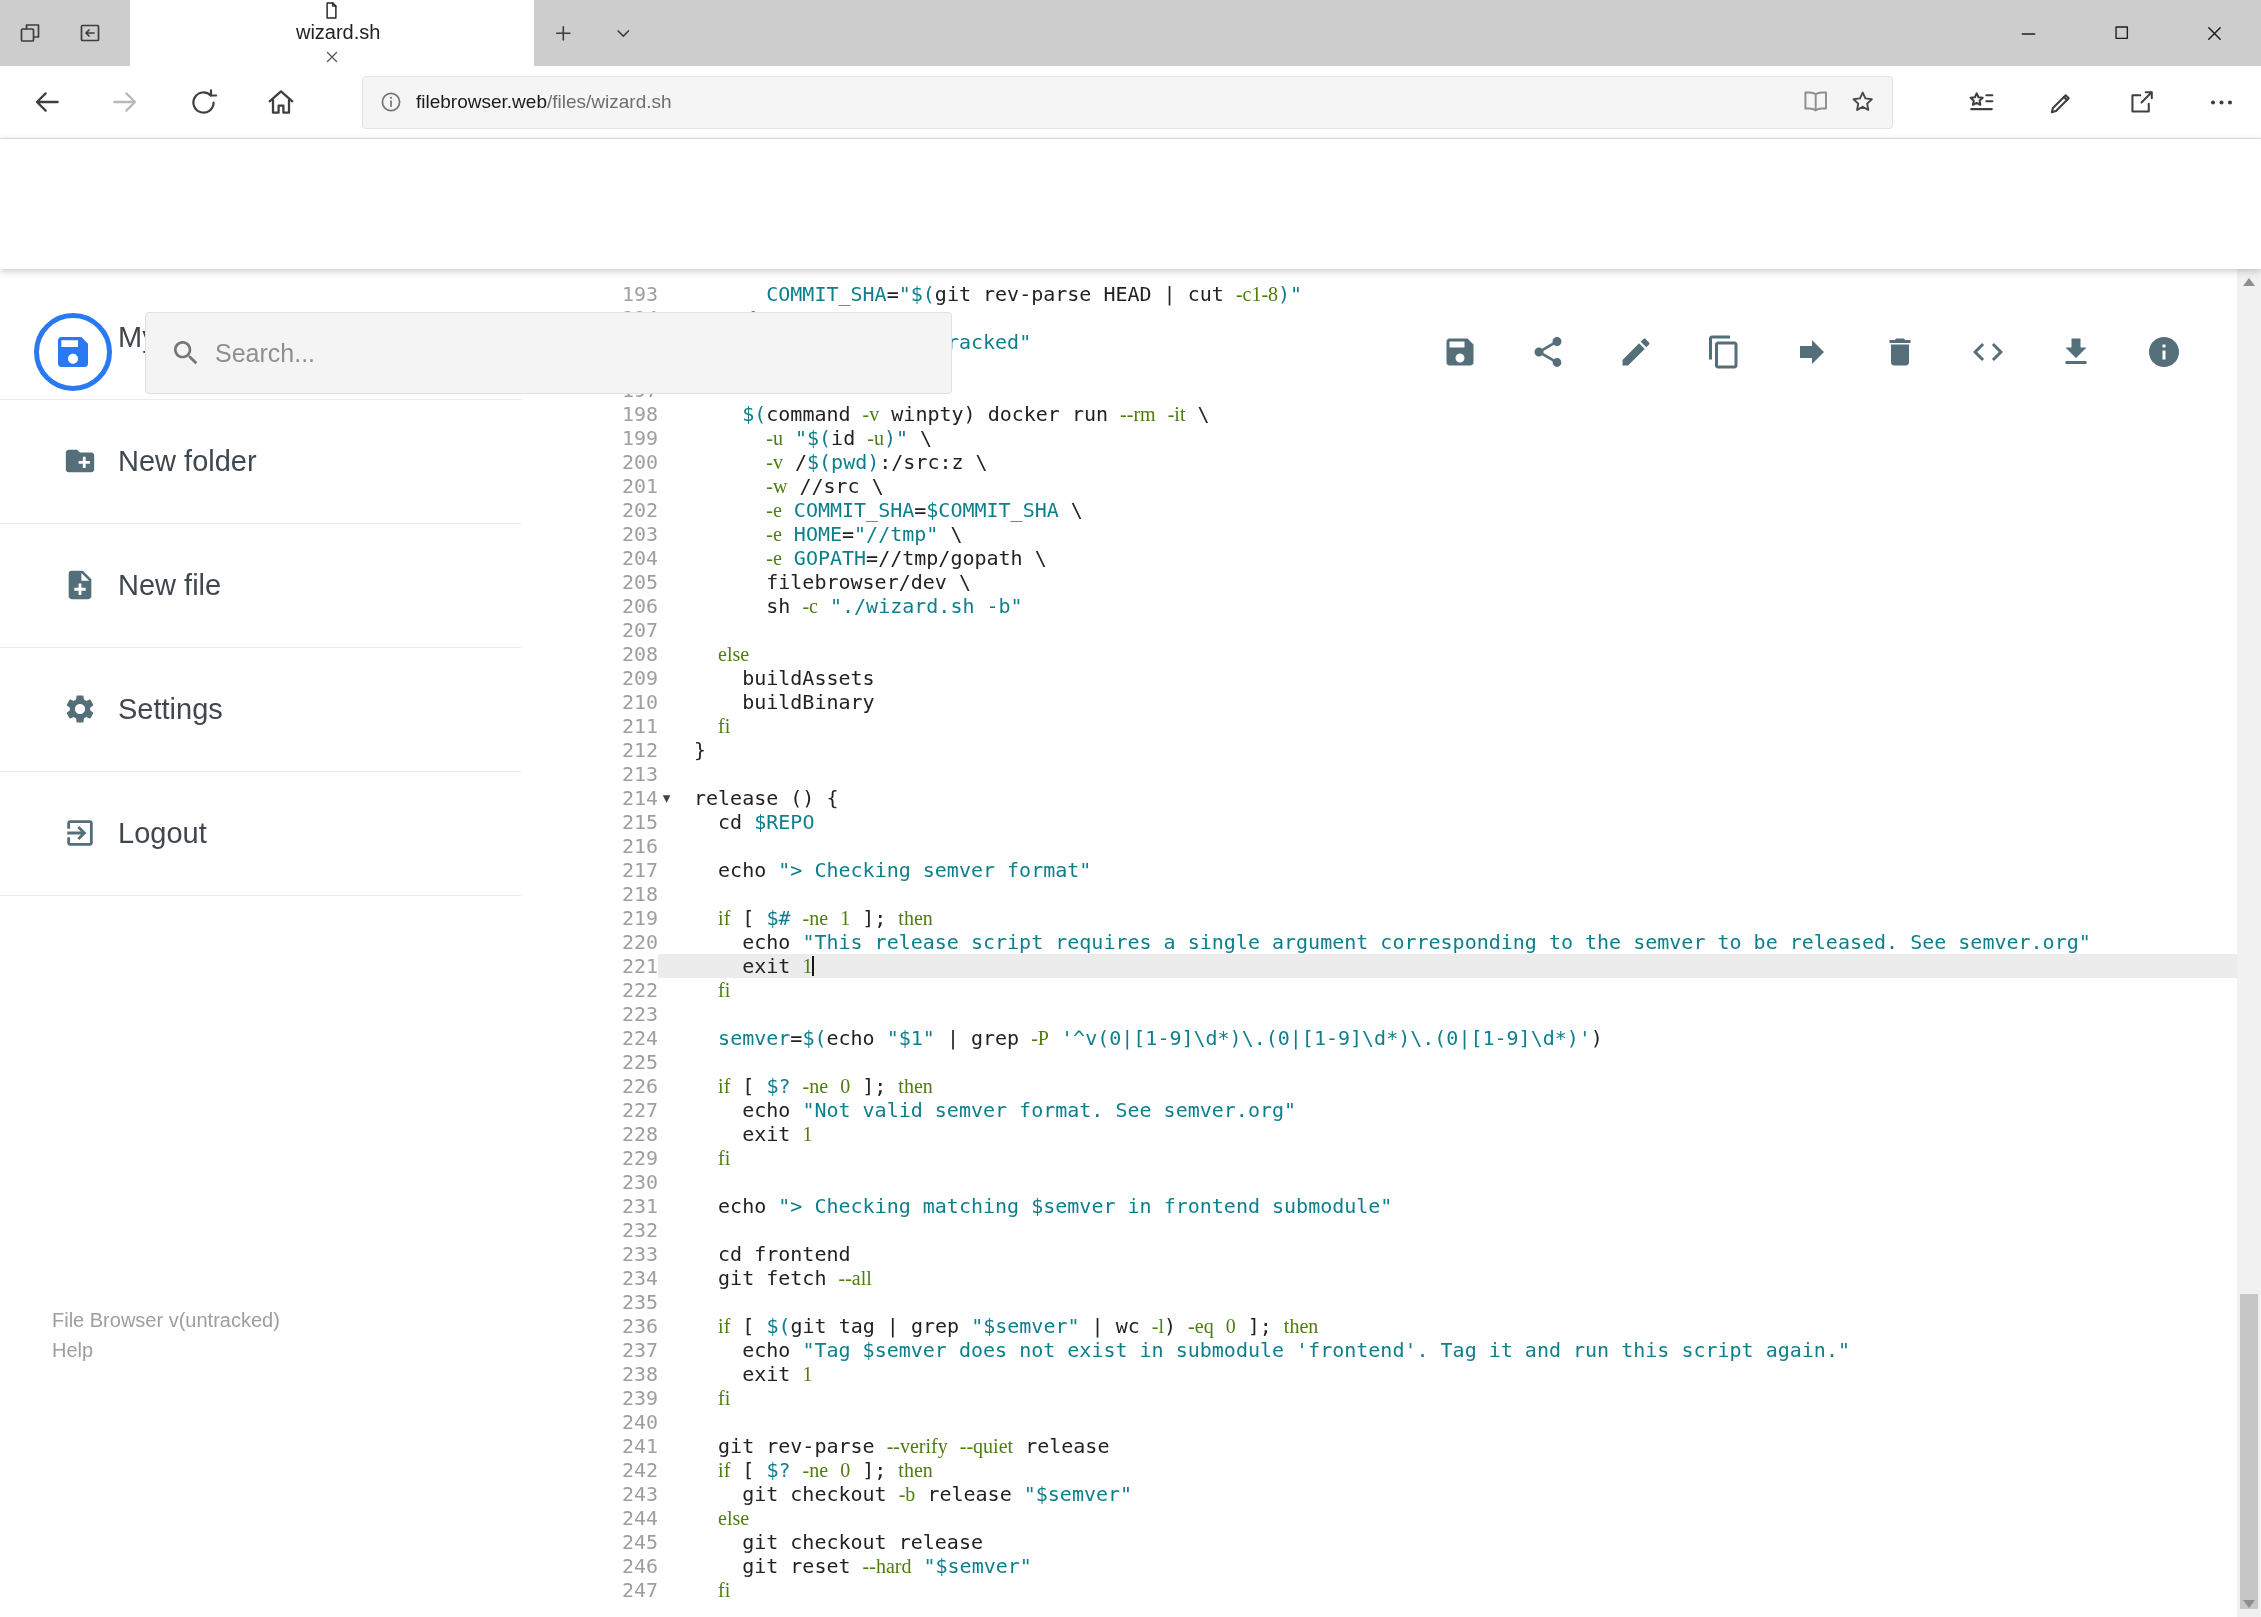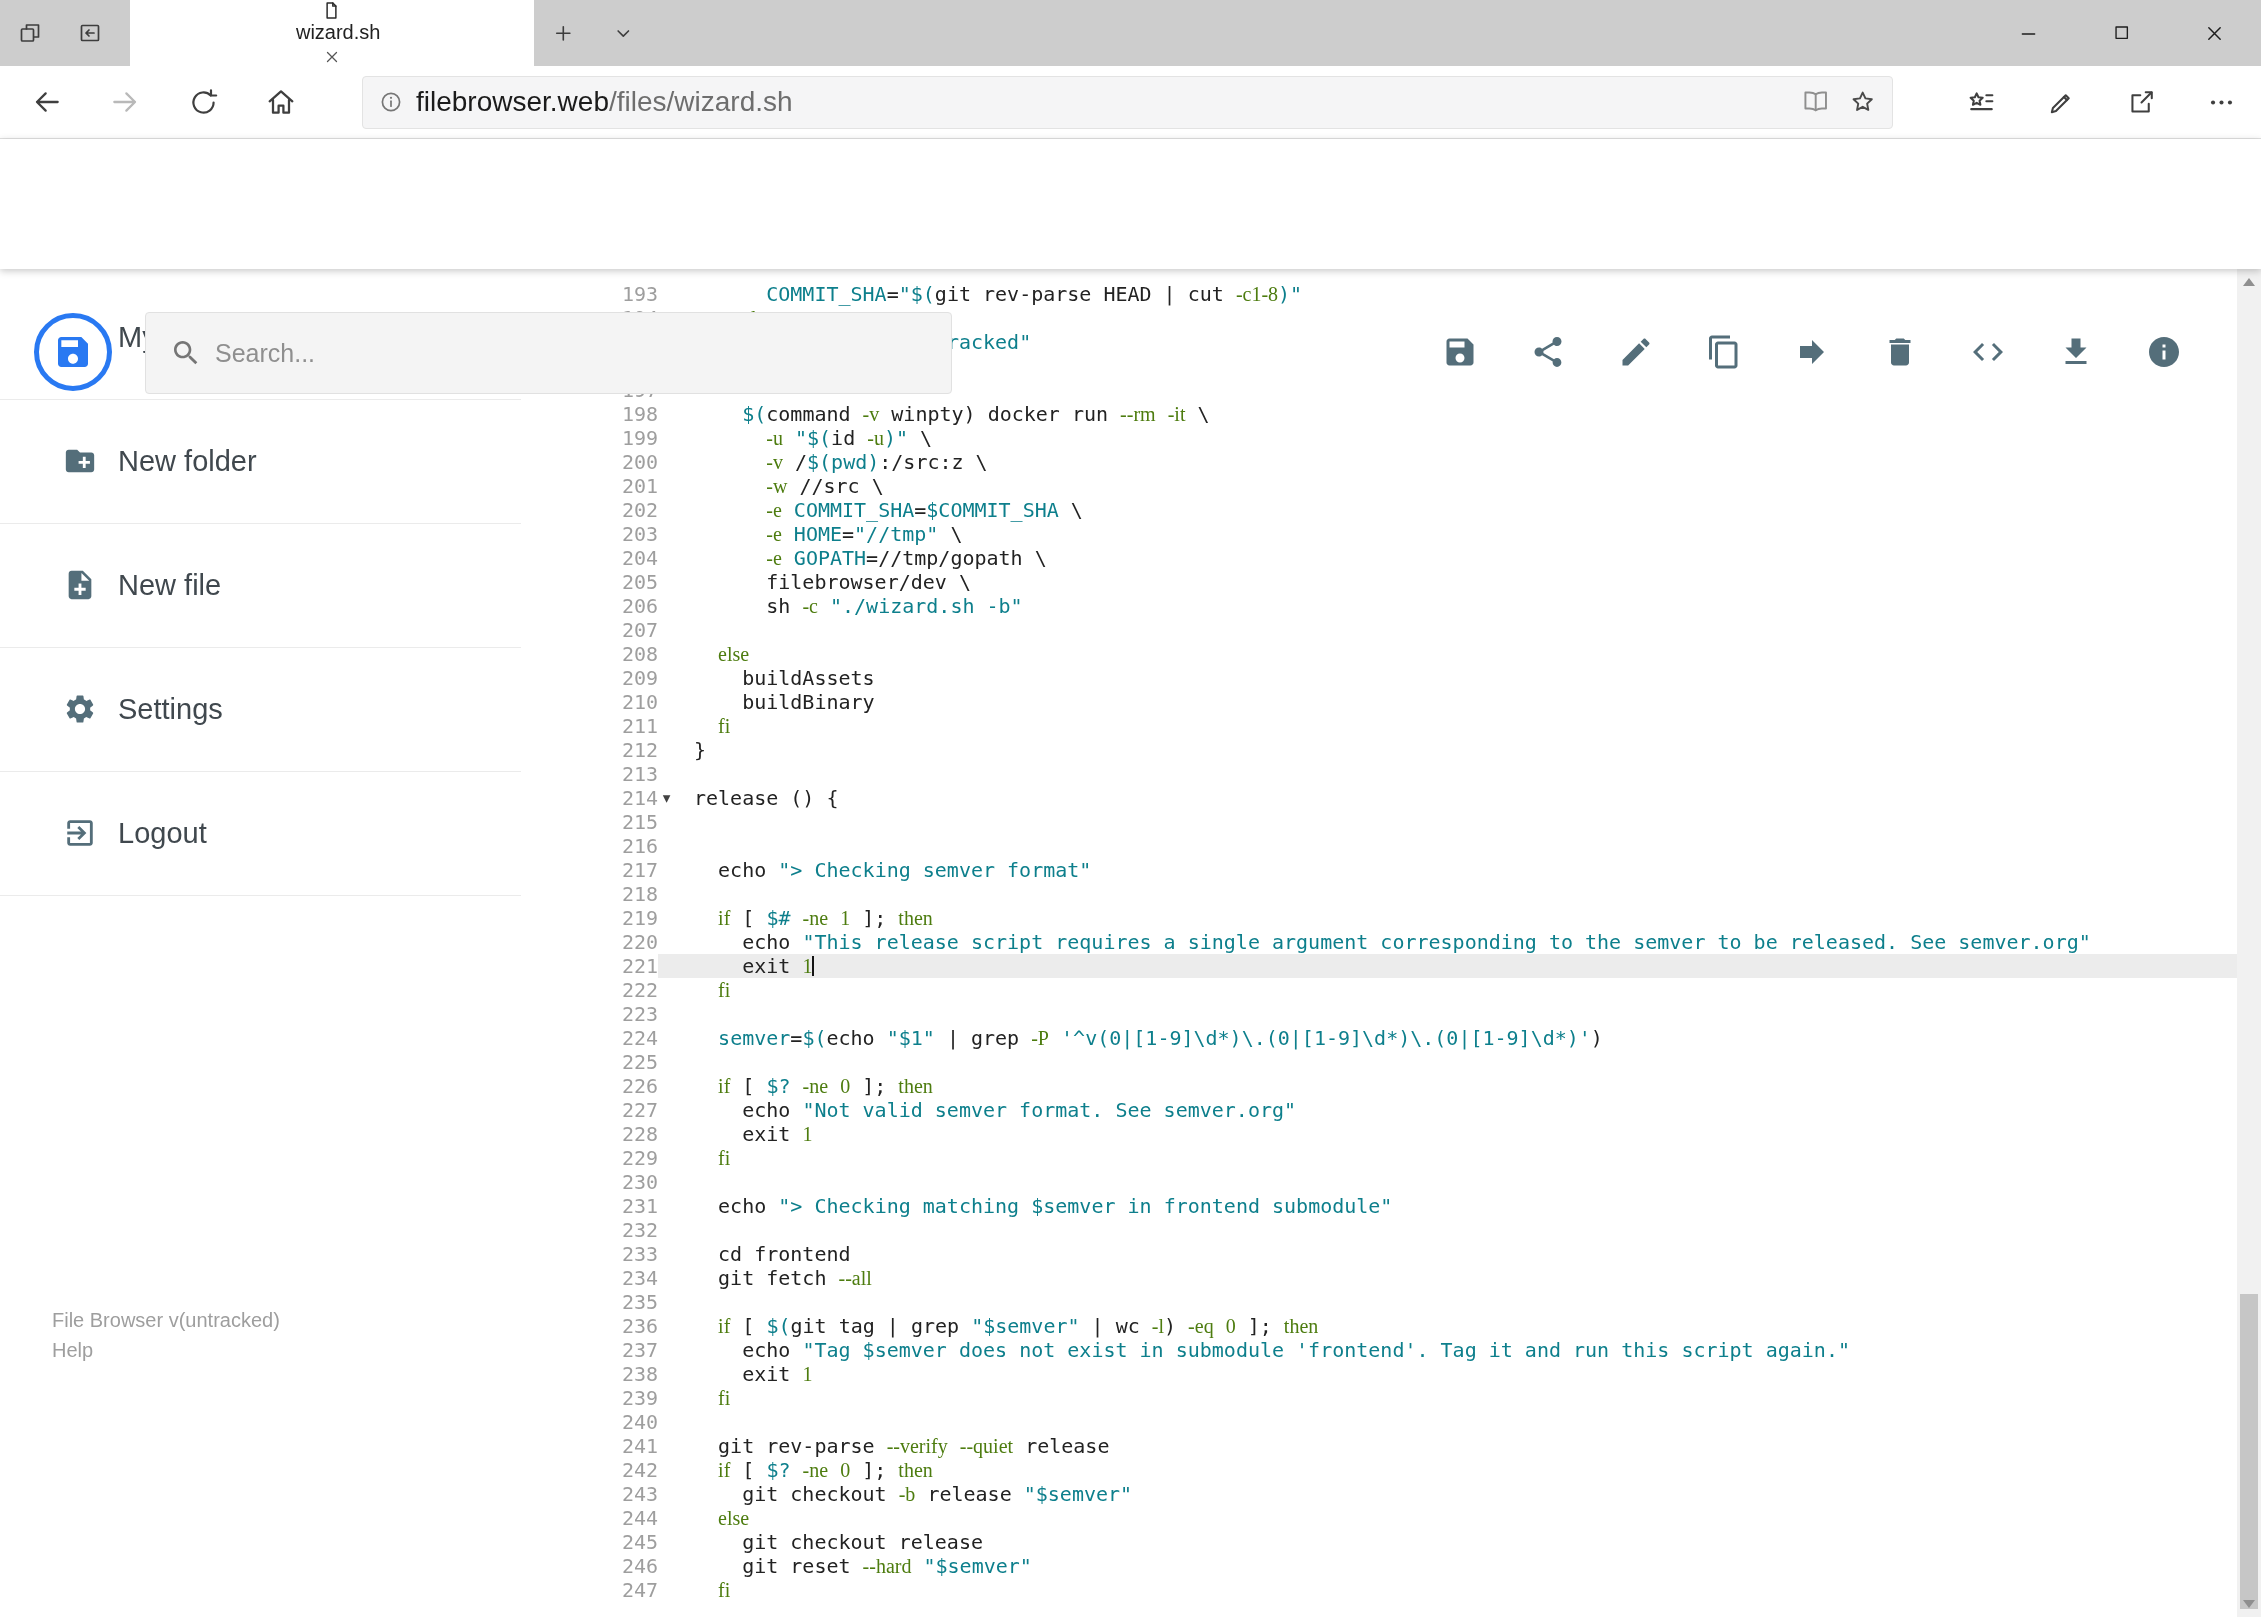--- a/index.html
+++ b/index.html
@@ -23,21 +23,21 @@
 
   
   .navbar{position:absolute;left:0;top:66px;width:100%;height:73px;background:#fff;
     border-bottom:0.8px solid #e2e2e2;display:flex;align-items:center;padding-left:8px;}
   .nav-btn{width:78px;height:73px;display:flex;align-items:center;justify-content:center;color:#3f3f3f;}
   .nav-btn.disabled{color:#b9b9b9;}
   .right-btn{width:80px;}
   .addressbar{flex:1;height:53px;margin:0 48px 0 42px;background:#f5f5f6;border:0.8px solid #e3e3e3;
     border-radius:4px;display:flex;align-items:center;padding:0 16px;}
   .addressbar .info-ic{color:#767676;flex:none;}
-  .url{flex:1;margin-left:13px;font-size:28px;white-space:nowrap;overflow:hidden;}
+  .url{flex:1;margin-left:13px;font-size:19px;white-space:nowrap;overflow:hidden;}
   .url .host{color:#1b1b1b;}
   .url .path{color:#6e6e6e;}
   .rv{color:#8f8f8f;flex:none;margin-right:19.4px;}
   .fav{color:#4a4a4a;flex:none;}
 
   
   .app-header{position:absolute;left:0;top:139px;width:100%;height:130px;background:#fff;
     box-shadow:0 2.4px 7.3px rgba(0,0,0,0.22);z-index:5;}
   .logo{position:absolute;left:34px;top:174px;width:78px;height:78px;border-radius:50%;
     border:5.7px solid #2979f2;background:#fff;display:flex;align-items:center;justify-content:center;color:#2979f2;}
@@ -315,21 +315,21 @@
         <div class="cm-line"><div class="ln">205</div><div class="fold"></div><div class="code"><span class="tok-p">      filebrowser/dev \</span></div></div>
         <div class="cm-line"><div class="ln">206</div><div class="fold"></div><div class="code"><span class="tok-p">      sh </span><span class="tok-o">-c</span><span class="tok-p"> </span><span class="tok-s">"./wizard.sh -b"</span></div></div>
         <div class="cm-line"><div class="ln">207</div><div class="fold"></div><div class="code"></div></div>
         <div class="cm-line"><div class="ln">208</div><div class="fold"></div><div class="code"><span class="tok-p">  </span><span class="tok-k">else</span></div></div>
         <div class="cm-line"><div class="ln">209</div><div class="fold"></div><div class="code"><span class="tok-p">    buildAssets</span></div></div>
         <div class="cm-line"><div class="ln">210</div><div class="fold"></div><div class="code"><span class="tok-p">    buildBinary</span></div></div>
         <div class="cm-line"><div class="ln">211</div><div class="fold"></div><div class="code"><span class="tok-p">  </span><span class="tok-k">fi</span></div></div>
         <div class="cm-line"><div class="ln">212</div><div class="fold"></div><div class="code"><span class="tok-p">}</span></div></div>
         <div class="cm-line"><div class="ln">213</div><div class="fold"></div><div class="code"></div></div>
         <div class="cm-line"><div class="ln">214</div><div class="fold">▾</div><div class="code"><span class="tok-p">release () {</span></div></div>
-        <div class="cm-line"><div class="ln">215</div><div class="fold"></div></div>
+        <div class="cm-line"><div class="ln">215</div><div class="fold"></div><div class="code"><span class="tok-p">  cd </span><span class="tok-v">$REPO</span></div></div>
         <div class="cm-line"><div class="ln">216</div><div class="fold"></div><div class="code"></div></div>
         <div class="cm-line"><div class="ln">217</div><div class="fold"></div><div class="code"><span class="tok-p">  echo </span><span class="tok-s">"&gt; Checking semver format"</span></div></div>
         <div class="cm-line"><div class="ln">218</div><div class="fold"></div><div class="code"></div></div>
         <div class="cm-line"><div class="ln">219</div><div class="fold"></div><div class="code"><span class="tok-p">  </span><span class="tok-k">if</span><span class="tok-p"> [ </span><span class="tok-v">$#</span><span class="tok-p"> </span><span class="tok-o">-ne</span><span class="tok-p"> </span><span class="tok-n">1</span><span class="tok-p"> ]; </span><span class="tok-k">then</span></div></div>
         <div class="cm-line"><div class="ln">220</div><div class="fold"></div><div class="code"><span class="tok-p">    echo </span><span class="tok-s">"This release script requires a single argument corresponding to the semver to be released. See semver.org"</span></div></div>
         <div class="cm-line active"><div class="ln">221</div><div class="fold"></div><div class="code"><span class="tok-p">    exit </span><span class="tok-n">1</span><span class="cursor"></span></div></div>
         <div class="cm-line"><div class="ln">222</div><div class="fold"></div><div class="code"><span class="tok-p">  </span><span class="tok-k">fi</span></div></div>
         <div class="cm-line"><div class="ln">223</div><div class="fold"></div><div class="code"></div></div>
         <div class="cm-line"><div class="ln">224</div><div class="fold"></div><div class="code"><span class="tok-p">  </span><span class="tok-v">semver</span><span class="tok-p">=</span><span class="tok-v">$(</span><span class="tok-p">echo </span><span class="tok-s">"$1"</span><span class="tok-p"> | grep </span><span class="tok-o">-P</span><span class="tok-p"> </span><span class="tok-s">'^v(0|[1-9]\d*)\.(0|[1-9]\d*)\.(0|[1-9]\d*)'</span><span class="tok-p">)</span></div></div>
         <div class="cm-line"><div class="ln">225</div><div class="fold"></div><div class="code"></div></div>

